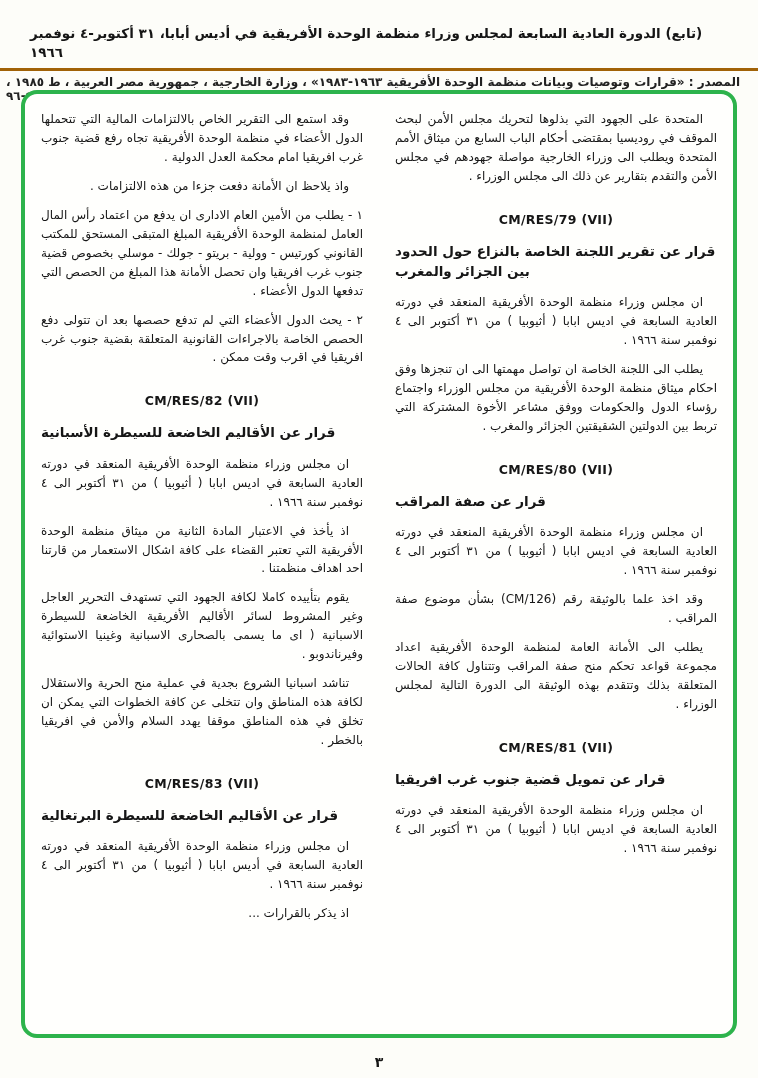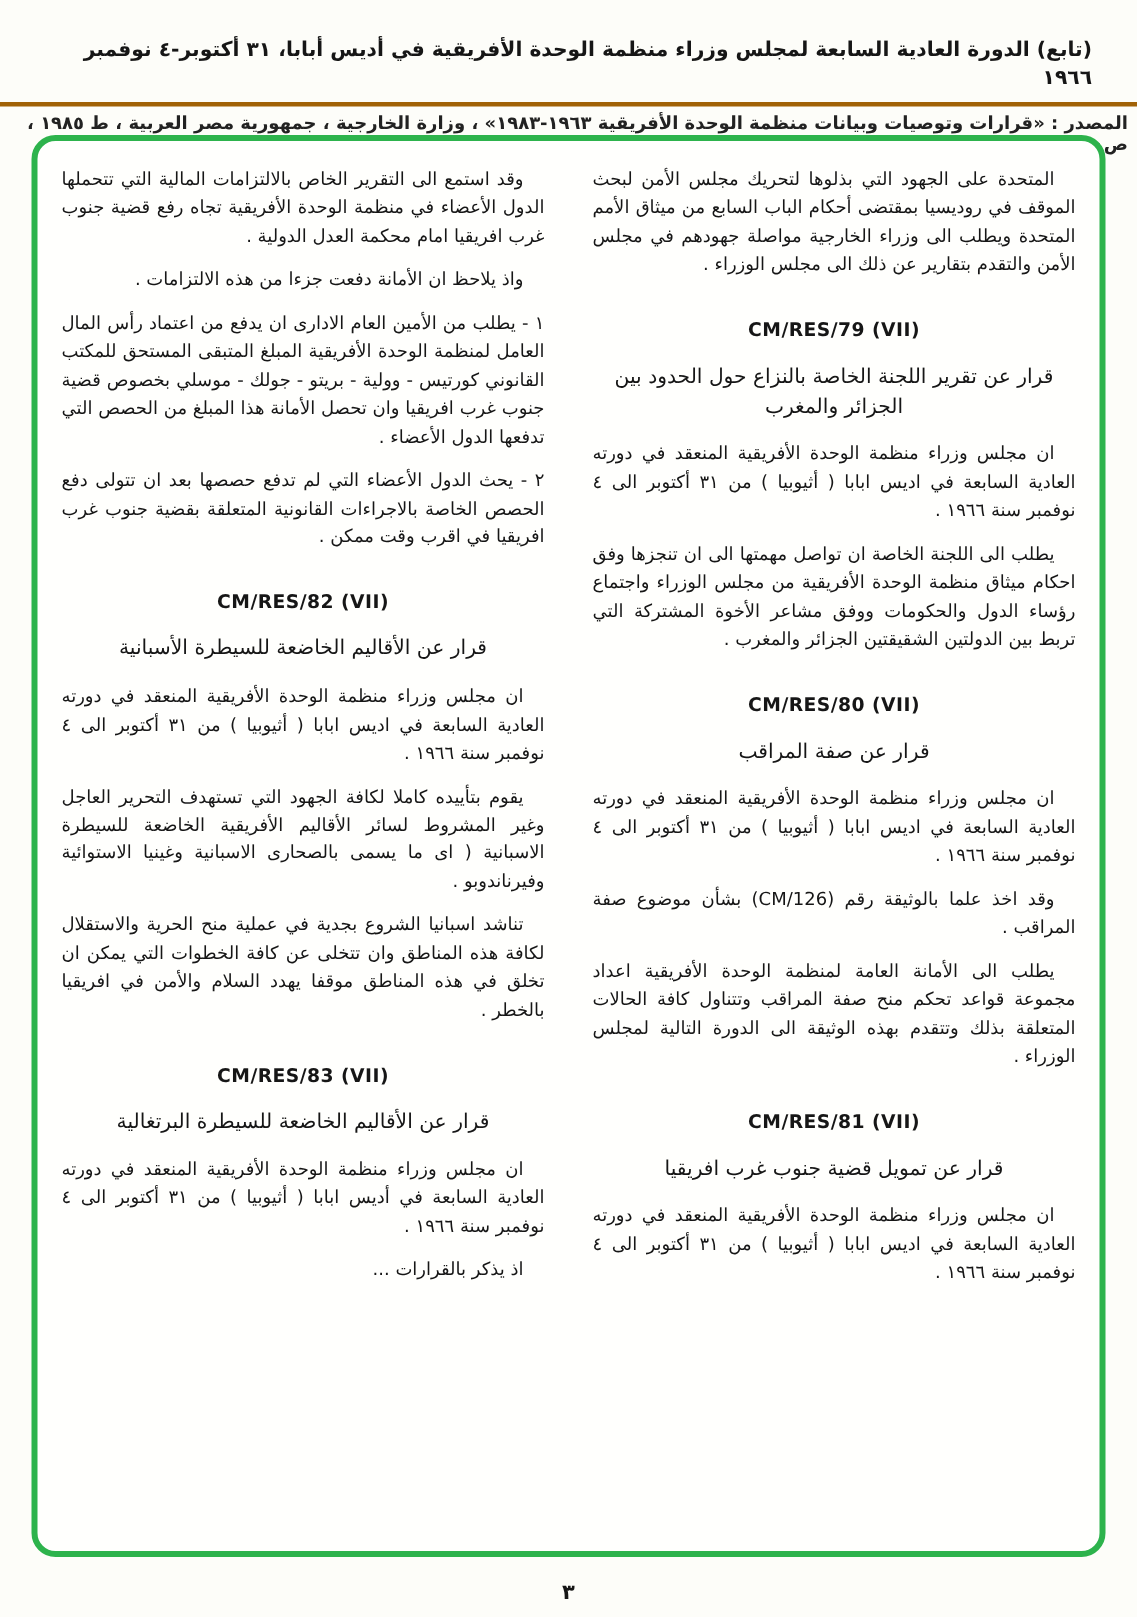--- a/index.html
+++ b/index.html
@@ -7,21 +7,21 @@
   body {
     position: relative;
     background: #fdfdf9;
     font-family: "DejaVu Sans", sans-serif;
     color: #161616;
     direction: rtl;
     overflow: hidden;
   }
   .doc-header {
     padding-top: 24px;
-    text-align: right;
+    text-align: left;
     direction: rtl;
   }
   .doc-title {
     font-size: 13.5px;
     font-weight: bold;
     line-height: 1.4;
     padding: 0 30px 6px 30px;
   }
   .doc-source {
     display: inline-block;
@@ -65,22 +65,22 @@
   .ref {
     direction: ltr;
     text-align: center;
     font-size: 12.5px;
     font-weight: bold;
     margin: 26px 0 14px 0;
     letter-spacing: 0.3px;
   }
   .res-title {
     font-size: 13.5px;
-    font-weight: normal;
-    text-align: center;
+    font-weight: bold;
+    text-align: left;
     line-height: 1.5;
     margin: 0 0 12px 0;
   }
   .page-number {
     position: absolute;
     bottom: 8px;
     left: 0;
     right: 0;
     text-align: center;
     font-size: 14px;
@@ -115,20 +115,21 @@
     </section>
 
     <section class="col">
       <p class="para">وقد استمع الى التقرير الخاص بالالتزامات المالية التي تتحملها الدول الأعضاء في منظمة الوحدة الأفريقية تجاه رفع قضية جنوب غرب افريقيا امام محكمة العدل الدولية .</p>
       <p class="para">واذ يلاحظ ان الأمانة دفعت جزءا من هذه الالتزامات .</p>
       <p class="para no-indent">١ - يطلب من الأمين العام الادارى ان يدفع من اعتماد رأس المال العامل لمنظمة الوحدة الأفريقية المبلغ المتبقى المستحق للمكتب القانوني كورتيس - وولية - بريتو - جولك - موسلي بخصوص قضية جنوب غرب افريقيا وان تحصل الأمانة هذا المبلغ من الحصص التي تدفعها الدول الأعضاء .</p>
       <p class="para no-indent">٢ - يحث الدول الأعضاء التي لم تدفع حصصها بعد ان تتولى دفع الحصص الخاصة بالاجراءات القانونية المتعلقة بقضية جنوب غرب افريقيا في اقرب وقت ممكن .</p>
       <div class="ref">CM/RES/82 (VII)</div>
       <h3 class="res-title">قرار عن الأقاليم الخاضعة للسيطرة الأسبانية</h3>
       <p class="para">ان مجلس وزراء منظمة الوحدة الأفريقية المنعقد في دورته العادية السابعة في اديس ابابا ( أثيوبيا ) من ٣١ أكتوبر الى ٤ نوفمبر سنة ١٩٦٦ .</p>
+      <p class="para">اذ يأخذ في الاعتبار المادة الثانية من ميثاق منظمة الوحدة الأفريقية التي تعتبر القضاء على كافة اشكال الاستعمار من قارتنا احد اهداف منظمتنا .</p>
       <p class="para">يقوم بتأييده كاملا لكافة الجهود التي تستهدف التحرير العاجل وغير المشروط لسائر الأقاليم الأفريقية الخاضعة للسيطرة الاسبانية ( اى ما يسمى بالصحارى الاسبانية وغينيا الاستوائية وفيرناندوبو .</p>
       <p class="para">تناشد اسبانيا الشروع بجدية في عملية منح الحرية والاستقلال لكافة هذه المناطق وان تتخلى عن كافة الخطوات التي يمكن ان تخلق في هذه المناطق موقفا يهدد السلام والأمن في افريقيا بالخطر .</p>
       <div class="ref">CM/RES/83 (VII)</div>
       <h3 class="res-title">قرار عن الأقاليم الخاضعة للسيطرة البرتغالية</h3>
       <p class="para">ان مجلس وزراء منظمة الوحدة الأفريقية المنعقد في دورته العادية السابعة في أديس ابابا ( أثيوبيا ) من ٣١ أكتوبر الى ٤ نوفمبر سنة ١٩٦٦ .</p>
       <p class="para">اذ يذكر بالقرارات ...</p>
     </section>
 
   </div>
 </div>

